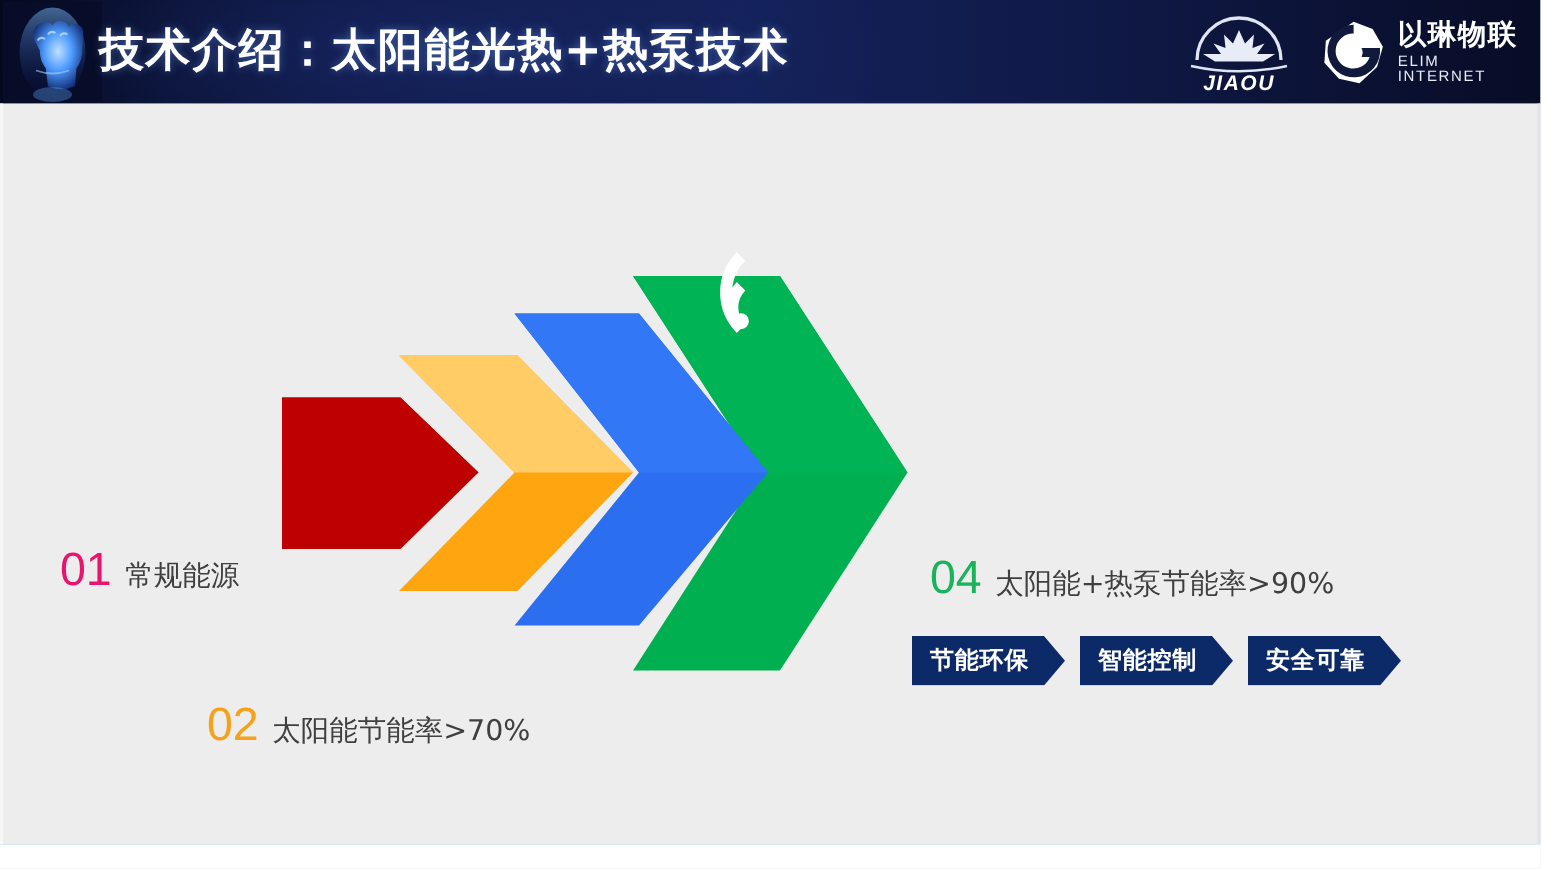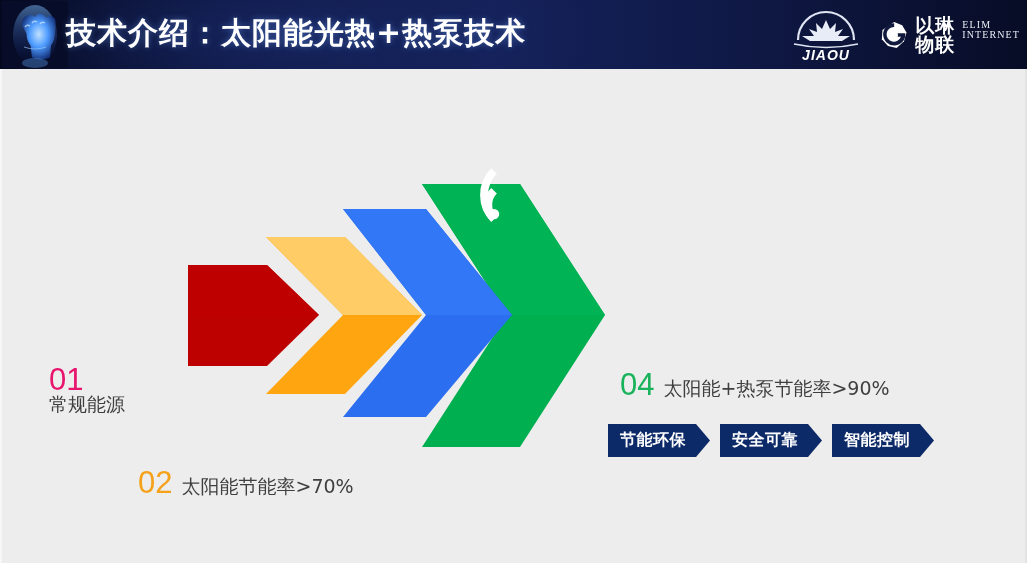--- a/index.html
+++ b/index.html
@@ -44,28 +44,28 @@
   }
 
   
   .logo-jiaou{
     position:absolute;left:788px;top:6px;width:76px;height:58px;
   }
   .logo-elim{
     position:absolute;left:880px;top:8px;width:140px;height:54px;
     display:flex;align-items:center;gap:7px;
   }
-  .elim-text{display:flex;justify-content:center;line-height:1;}
+  .elim-text{display:flex;flex-direction:column;justify-content:center;line-height:1;}
   .elim-cn{
     color:#fff;font-size:19px;font-weight:bold;letter-spacing:1px;
     font-family:"DejaVu Sans","Liberation Sans",sans-serif;
   }
   .elim-en{
     color:#e9ecf5;font-size:10px;letter-spacing:1.1px;margin-top:4px;
-    font-family:Liberation Serif, serif;
+    font-family:Liberation Sans, sans-serif;
   }
 
   
   .body-area{
     position:absolute;left:0;top:69px;width:1027px;height:510px;
     background:#ededed;
     border-left:2px solid #f7f7f7;
     border-right:2px solid #e3e3e3;
     border-bottom:2px solid #e3e3e3;
     box-sizing:border-box;
@@ -79,21 +79,21 @@
   .callout{position:absolute;display:flex;align-items:baseline;white-space:nowrap;}
   .callout .num{
     font-size:31px;font-weight:normal;line-height:1;
     font-family:"Liberation Sans","DejaVu Sans",sans-serif;
   }
   .callout .txt{
     font-size:19px;color:#3f3f3f;margin-left:9px;line-height:1;
     font-family:"DejaVu Sans","Liberation Sans",sans-serif;
   }
 
-  #callout-01{left:38px;top:295px;flex-direction:column;}
+  #callout-01{left:38px;top:295px;}
   #callout-01 .num{color:#e8156e;}
   #callout-02{left:136px;top:398px;}
   #callout-02 .num{color:#f5a11a;}
   #callout-03{left:212px;top:139px;}
   #callout-03 .num{color:#2b63f5;}
   #callout-04{left:608px;top:300px;}
   #callout-04 .num{color:#18b35a;margin-left:10px;}
 
   
   .badges{
@@ -208,18 +208,18 @@
     </div>
 
 
     <div class="callout" id="callout-04">
       <span class="num">04</span>
       <span class="txt">太阳能+热泵节能率&gt;90%</span>
     </div>
 
     <div class="badges">
       <div class="badge">节能环保</div>
+      <div class="badge">智能控制</div>
       <div class="badge">安全可靠</div>
-      <div class="badge">智能控制</div>
     </div>
 
   </div>
 </div>
 
 </body></html>

